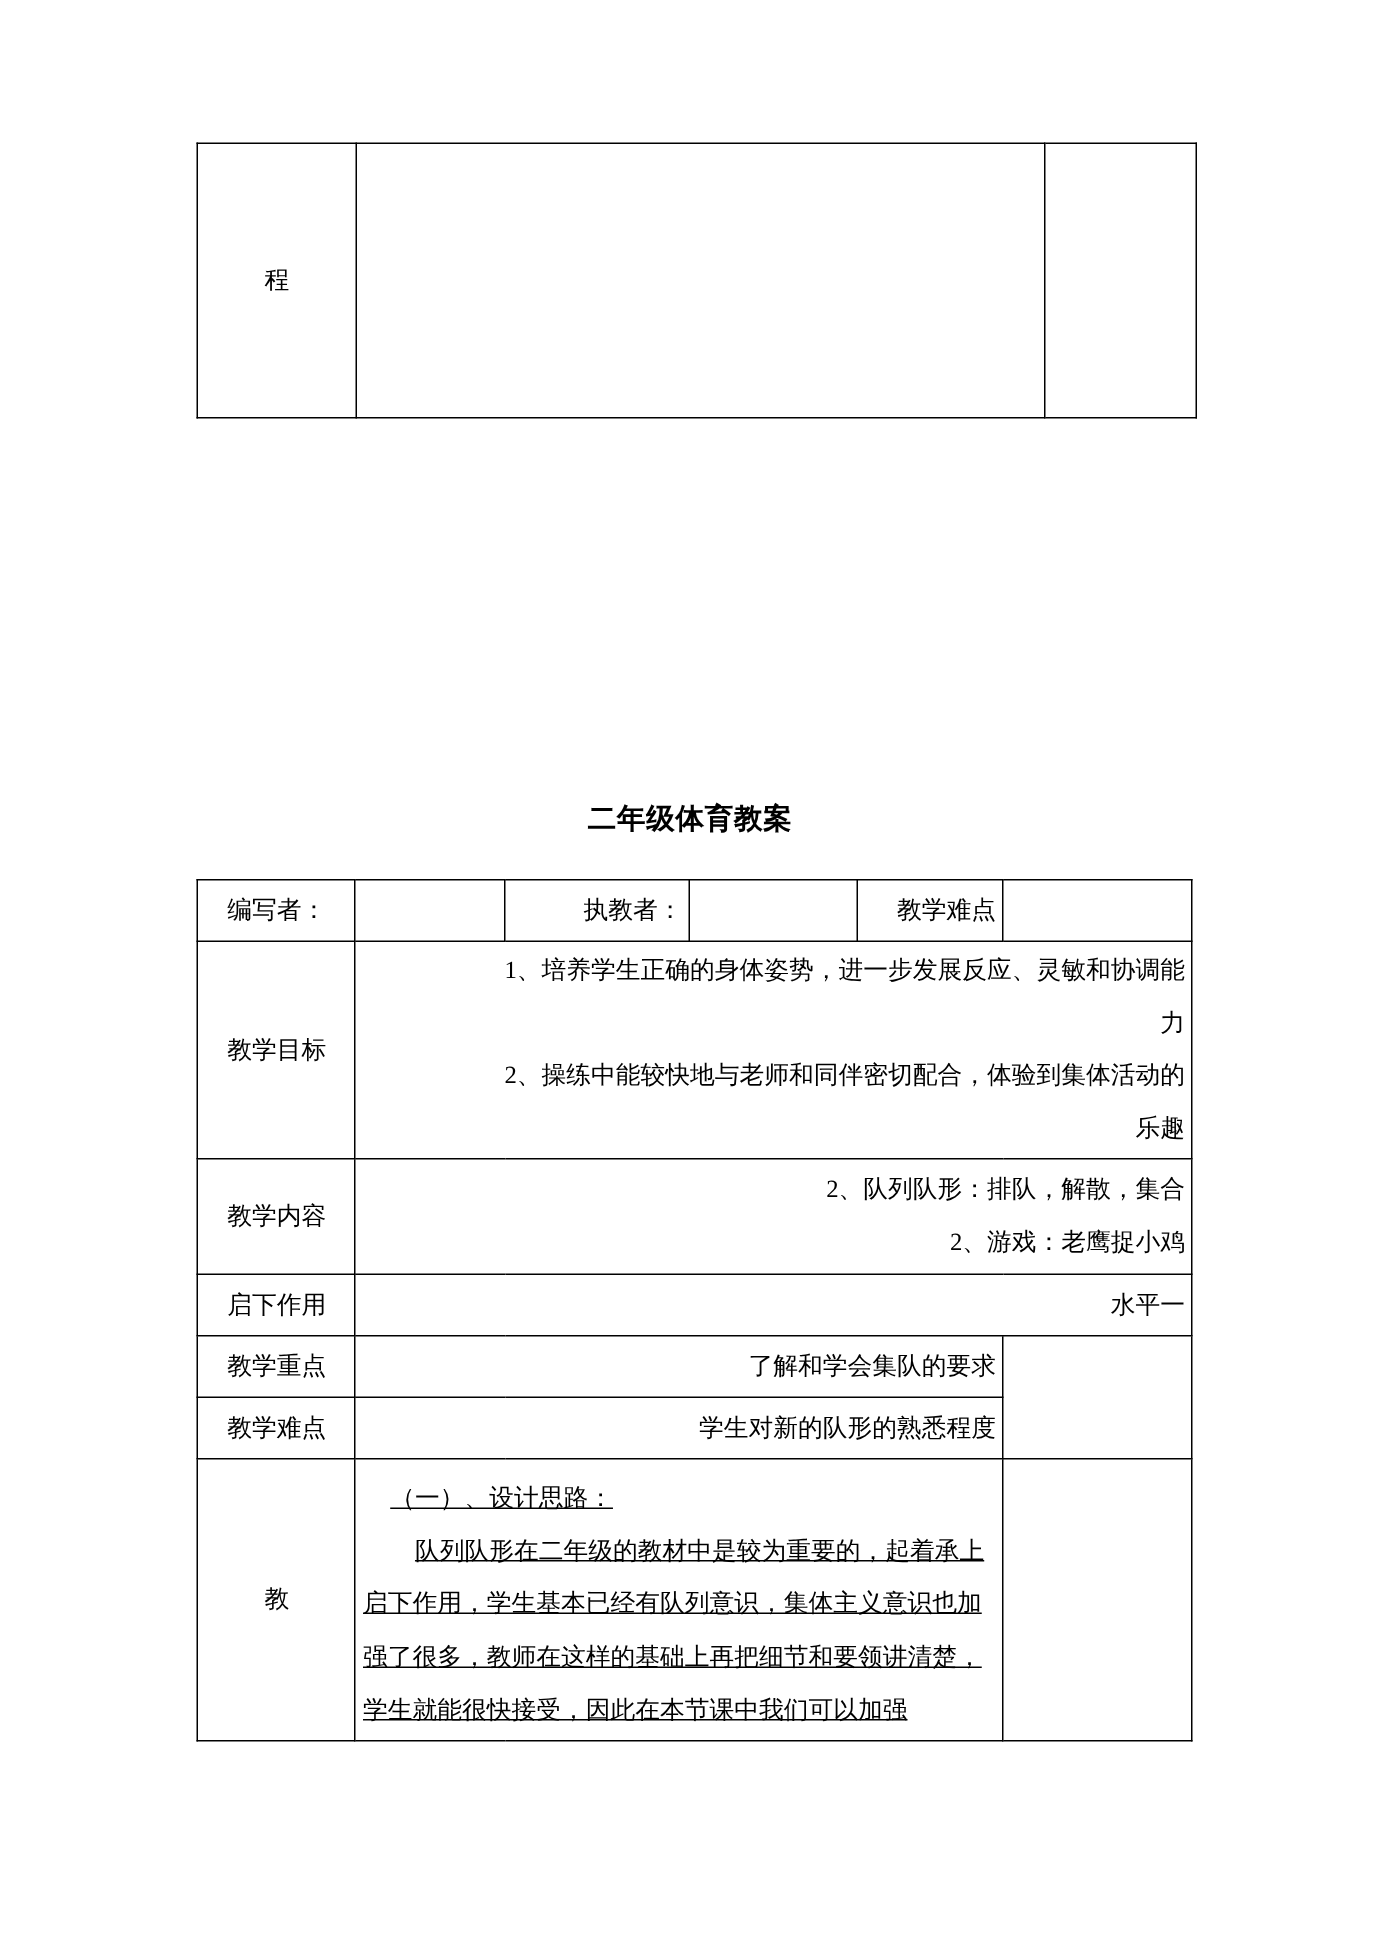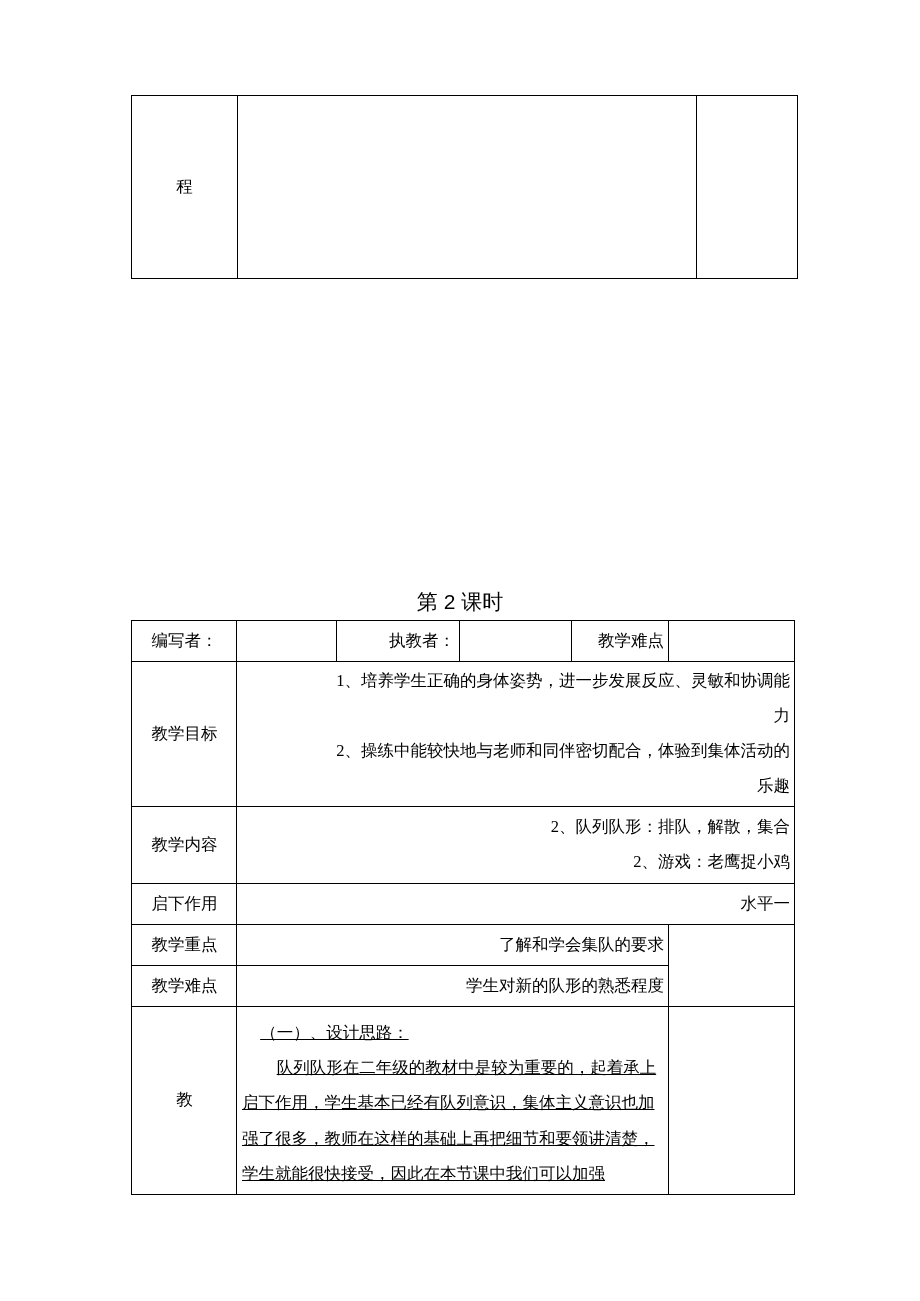--- a/index.html
+++ b/index.html
@@ -77,21 +77,21 @@
     width: 920px;
     text-align: center;
     font-size: 21px;
     font-weight: normal;
     font-family: "Liberation Sans", "DejaVu Sans", sans-serif;
   }
 
   
   #plan-table {
     left: 131px;
-    top: 620px;
+    top: 586px;
     width: 663px;
   }
   #plan-table td {
     padding: 1px 4px 1px 5px;
   }
 
   .lbl {
     text-align: center;
     vertical-align: middle;
     white-space: nowrap;
@@ -143,20 +143,21 @@
         <td class="tt-body blank-cell">
           <span></span>
         </td>
         <td class="tt-side blank-cell">
           <span></span>
         </td>
       </tr>
     </tbody>
   </table>
 
+  <div class="doc-title">二年级体育教案</div>
   <div class="doc-subtitle">第 2 课时</div>
 
   <table class="doc-table" id="plan-table">
     <colgroup>
       <col style="width:105px">
       <col style="width:100px">
       <col style="width:123px">
       <col style="width:112px">
       <col style="width:97px">
       <col style="width:126px">

